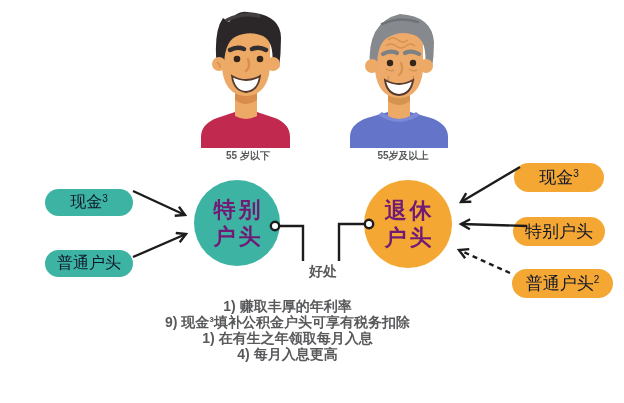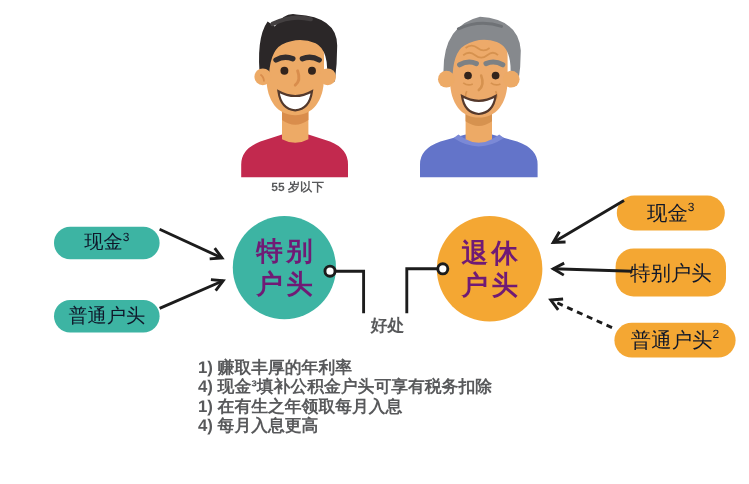--- a/index.html
+++ b/index.html
@@ -20,28 +20,28 @@
   .pill{
     display:flex;align-items:center;justify-content:center;
     color:#0f172a;font-weight:normal;font-size:16px;border-radius:15px;z-index:2;white-space:nowrap;margin-top:11px;
   }
   .pill sup{font-size:10px;line-height:0;position:relative;top:-4px;}
   .pill-teal{background:#3db4a3;}
   .pill-orange{background:#f4a733;font-size:17px;}
   #pill-left-cash{left:45px;top:178px;width:88px;height:27px;}
   #pill-left-ordinary{left:45px;top:239px;width:88px;height:27px;}
   #pill-right-cash{left:514px;top:152px;width:90px;height:29px;}
-  #pill-right-special{left:513px;top:196px;width:92px;height:40px;}
+  #pill-right-special{left:513px;top:206px;width:92px;height:29px;}
   #pill-right-ordinary{left:512px;top:258px;width:101px;height:29px;}
   
   .age-label{color:#58595b;font-weight:bold;font-size:10px;text-align:center;width:120px;}
   #age-young{left:188px;top:149px;}
   #age-old{left:343px;top:149px;}
   #benefits-title{left:283px;top:263px;width:80px;text-align:center;color:#58595b;font-weight:bold;font-size:14px;}
-  #benefits-list{left:165px;top:298px;color:#58595b;font-weight:600;font-size:14px;line-height:16px;}
+  #benefits-list{left:165px;top:298px;color:#58595b;font-weight:600;font-size:14px;line-height:16px;text-align:center;}
   
   #arrow-layer{left:0;top:0;z-index:3;pointer-events:none;}
   .avatar{z-index:1;}
 </style>
 </head>
 <body>
 
 <div id="canvas">
 
   <svg class="abs avatar" style="left:193px;top:4px;" width="108" height="144" viewBox="0 0 108 144">
@@ -80,20 +80,21 @@
     <circle cx="71" cy="57" r="3.2" fill="#33241c"></circle>
     <path d="M44,63 q4,3 8,1" stroke="#d6924f" stroke-width="1.4" fill="none"></path>
     <path d="M67,63 q4,3 8,1" stroke="#d6924f" stroke-width="1.4" fill="none"></path>
     <path d="M59,57 Q62,65 57,69" stroke="#d6924f" stroke-width="2.2" fill="none" stroke-linecap="round"></path>
     <path d="M47,70 q-2,4 0,7" stroke="#d6924f" stroke-width="1.4" fill="none"></path>
     <path d="M71,70 q2,4 0,7" stroke="#d6924f" stroke-width="1.4" fill="none"></path>
     <path d="M43,74 Q57,82 71,74 Q69,88 57,89 Q45,88 43,74 Z" fill="#ffffff" stroke="#55392c" stroke-width="1.8"></path>
   </svg>
 
   <div class="abs age-label" id="age-young">55 岁以下</div>
+  <div class="abs age-label" id="age-old">55岁及以上</div>
 
   <div class="abs account-circle circle-teal">
     <span>特别</span>
     <span>户头</span>
   </div>
   <div class="abs account-circle circle-orange">
     <span>退休</span>
     <span>户头</span>
   </div>
 
@@ -130,18 +131,18 @@
     <path d="M510,273 L459,250" stroke="#1c1c1c" stroke-width="2.4" fill="none" stroke-dasharray="5 4" marker-end="url(#chev)"></path>
     <path d="M275,226 L303,226 L303,261" stroke="#1c1c1c" stroke-width="2.4" fill="none"></path>
     <path d="M369,224 L339,224 L339,261" stroke="#1c1c1c" stroke-width="2.4" fill="none"></path>
     <circle cx="275" cy="226" r="4.2" fill="#ffffff" stroke="#1c1c1c" stroke-width="2.4"></circle>
     <circle cx="369" cy="224" r="4.2" fill="#ffffff" stroke="#1c1c1c" stroke-width="2.4"></circle>
   </svg>
 
   <div class="abs" id="benefits-title">好处</div>
   <div class="abs" id="benefits-list">
     <div>1) 赚取丰厚的年利率</div>
-    <div>4) 现金³填补公积金户头可享有税务扣除</div>
+    <div>9) 现金³填补公积金户头可享有税务扣除</div>
     <div>1) 在有生之年领取每月入息</div>
     <div>4) 每月入息更高</div>
   </div>
 
 </div>
 
 </body></html>

